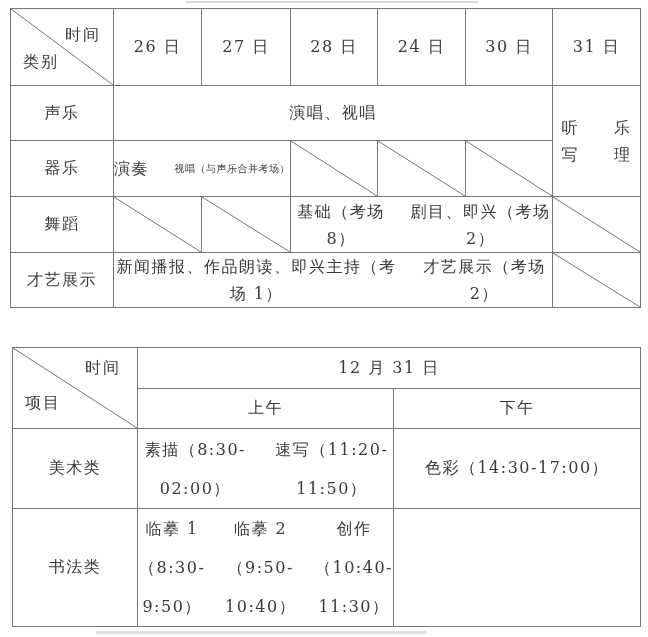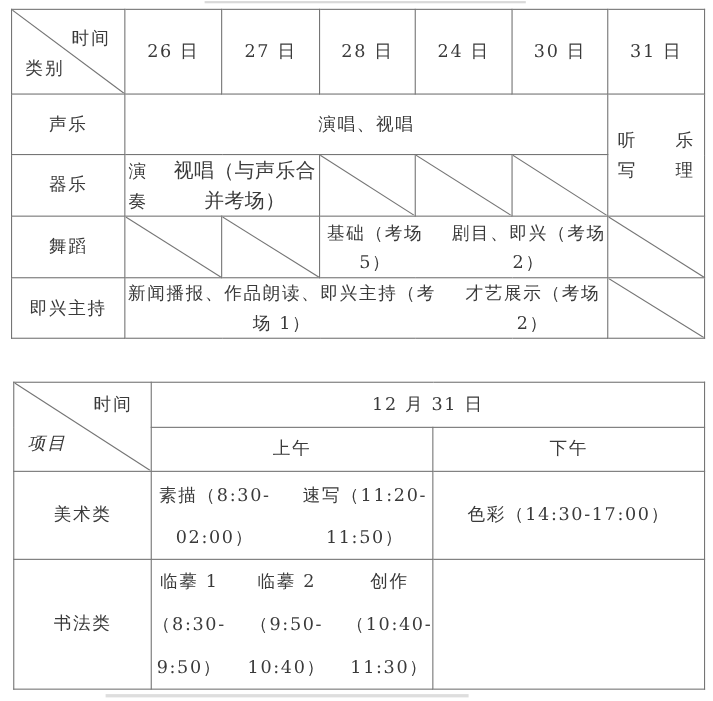--- a/index.html
+++ b/index.html
@@ -57,33 +57,33 @@
     color: var(--border);
   }
   .corner span {
     position: absolute;
     letter-spacing: 2px;
     font-size: 16px;
   }
   #t1 .corner .c-top    { top: 16px; right: 12px; }
   #t1 .corner .c-bottom { bottom: 12px; left: 12px; text-align: center; }
   #t2 .corner .c-top    { top: 10px; right: 16px; }
-  #t2 .corner .c-bottom { bottom: 14px; left: 12px; font-style: italic; }
+  #t2 .corner .c-bottom { bottom: 14px; left: 12px; }
 
   .vlines {
     display: flex;
     flex-direction: row;
     justify-content: space-between;
     align-items: center;
     height: 100%;
     gap: 18px;
   }
   #t1 .vlines > div { line-height: 27px; }
   #t2 .vlines > div { line-height: 39px; }
-  .fit { font-size: 18px; letter-spacing: 0.5px; }
+  .fit { font-size: 10px; letter-spacing: 0.5px; }
 
   .artifact {
     position: absolute;
     background: #d9d9d9;
     filter: blur(0.7px);
   }
   #artifact-top    { left: 186px; top: 1px;  width: 292px; height: 2px; }
   #artifact-bottom { left: 96px;  top: 631px; width: 330px; height: 3px; background:#dedede; }
 </style>
 </head>
@@ -158,32 +158,32 @@
             <line x1="0" y1="0" x2="100" y2="100" stroke="currentColor" stroke-width="1" vector-effect="non-scaling-stroke"></line>
           </svg>
         </td>
     <td class="diag">
           <svg class="dsvg" viewBox="0 0 100 100" preserveAspectRatio="none">
             <line x1="0" y1="0" x2="100" y2="100" stroke="currentColor" stroke-width="1" vector-effect="non-scaling-stroke"></line>
           </svg>
         </td>
     <td colspan="3">
       <div class="vlines">
-        <div>基础（考场 5）</div>
+        <div>基础（考场 8）</div>
         <div>剧目、即兴（考场 2）</div>
       </div>
     </td>
     <td class="diag">
           <svg class="dsvg" viewBox="0 0 100 100" preserveAspectRatio="none">
             <line x1="0" y1="0" x2="100" y2="100" stroke="currentColor" stroke-width="1" vector-effect="non-scaling-stroke"></line>
           </svg>
         </td>
   </tr>
   <tr class="h55">
-    <td>即兴主持</td>
+    <td>才艺展示</td>
     <td colspan="5">
       <div class="vlines">
         <div>新闻播报、作品朗读、即兴主持（考场 1）</div>
         <div>才艺展示（考场 2）</div>
       </div>
     </td>
     <td class="diag">
           <svg class="dsvg" viewBox="0 0 100 100" preserveAspectRatio="none">
             <line x1="0" y1="0" x2="100" y2="100" stroke="currentColor" stroke-width="1" vector-effect="non-scaling-stroke"></line>
           </svg>

